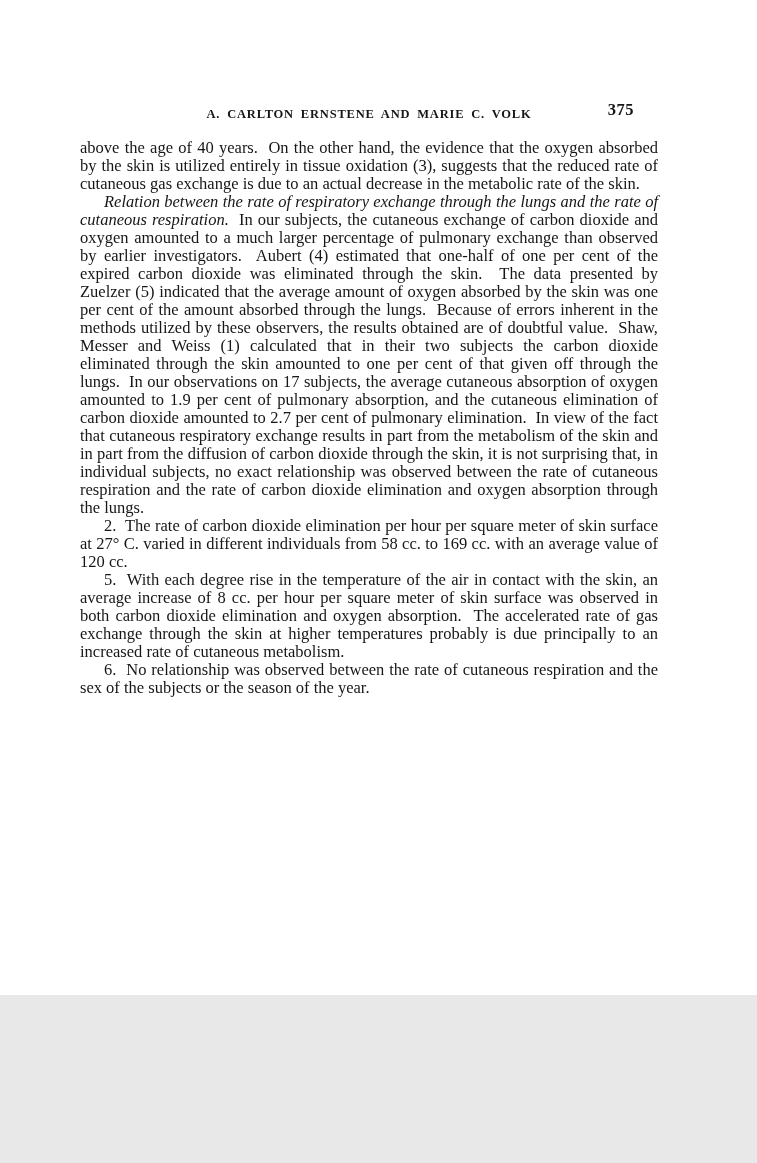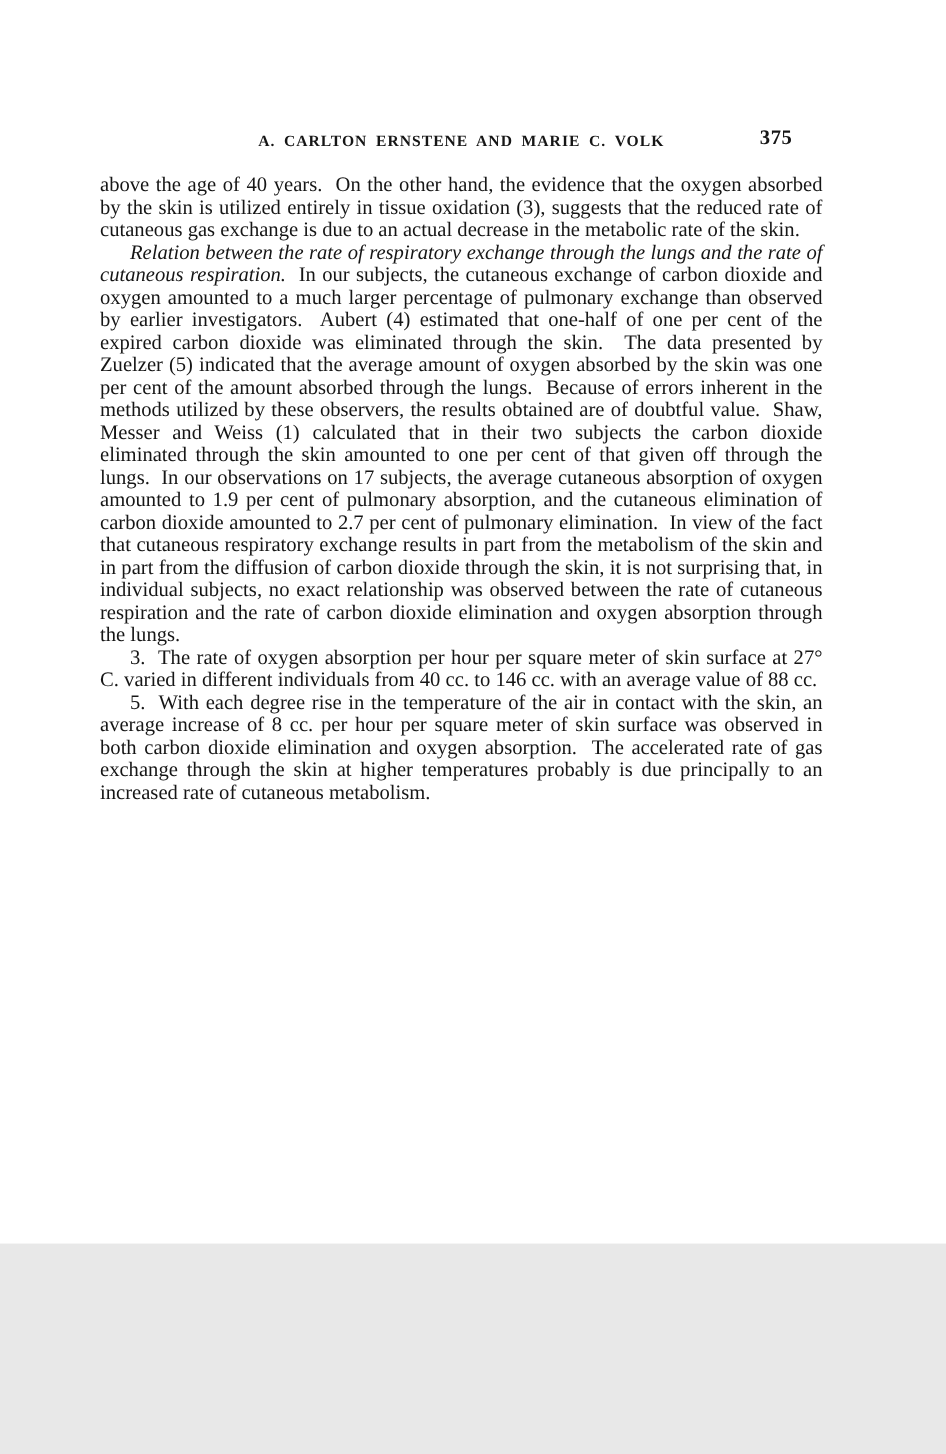--- a/index.html
+++ b/index.html
@@ -91,28 +91,31 @@
     <p class="para">
       <span>above the age of 40 years.&nbsp; On the other hand, the evidence that the oxygen absorbed by the skin is utilized entirely in tissue oxidation (3), suggests that the reduced rate of cutaneous gas exchange is due to an actual decrease in the metabolic rate of the skin.</span>
     </p>
 
     <p class="para indented">
       <span class="italic-lead">Relation between the rate of respiratory exchange through the lungs and the rate of cutaneous respiration.</span><span>&nbsp; In our subjects, the cutaneous exchange of carbon dioxide and oxygen amounted to a much larger percentage of pulmonary exchange than observed by earlier investigators.&nbsp; Aubert (4) estimated that one-half of one per cent of the expired carbon dioxide was eliminated through the skin.&nbsp; The data presented by Zuelzer (5) indicated that the average amount of oxygen absorbed by the skin was one per cent of the amount absorbed through the lungs.&nbsp; Because of errors inherent in the methods utilized by these observers, the results obtained are of doubtful value.&nbsp; Shaw, Messer and Weiss (1) calculated that in their two subjects the carbon dioxide eliminated through the skin amounted to one per cent of that given off through the lungs.&nbsp; In our observations on 17 subjects, the average cutaneous absorption of oxygen amounted to 1.9 per cent of pulmonary absorption, and the cutaneous elimination of carbon dioxide amounted to 2.7 per cent of pulmonary elimination.&nbsp; In view of the fact that cutaneous respiratory exchange results in part from the metabolism of the skin and in part from the diffusion of carbon dioxide through the skin, it is not surprising that, in individual subjects, no exact relationship was observed between the rate of cutaneous respiration and the rate of carbon dioxide elimination and oxygen absorption through the lungs.</span>
     </p>
 
 
 
+    <p class="para indented">
+      <span>2.&nbsp; The rate of carbon dioxide elimination per hour per square meter of skin surface at 27° C. varied in different individuals from 58 cc. to 169 cc. with an average value of 120 cc.</span>
+    </p>
 
-    <p class="para indented">
-      <span>3.&nbsp; The rate of oxygen absorption per hour per square meter of skin surface at 27° C. varied in different individuals from 40 cc. to 146 cc. with an average value of 88 cc.</span>
-    </p>
 
 
     <p class="para indented">
       <span>5.&nbsp; With each degree rise in the temperature of the air in contact with the skin, an average increase of 8 cc. per hour per square meter of skin surface was observed in both carbon dioxide elimination and oxygen absorption.&nbsp; The accelerated rate of gas exchange through the skin at higher temperatures probably is due principally to an increased rate of cutaneous metabolism.</span>
     </p>
 
+    <p class="para indented">
+      <span>6.&nbsp; No relationship was observed between the rate of cutaneous respiration and the sex of the subjects or the season of the year.</span>
+    </p>
 
   </div>
 
   <div class="signature-mark">25</div>
 
 </div>
 
 </body></html>

